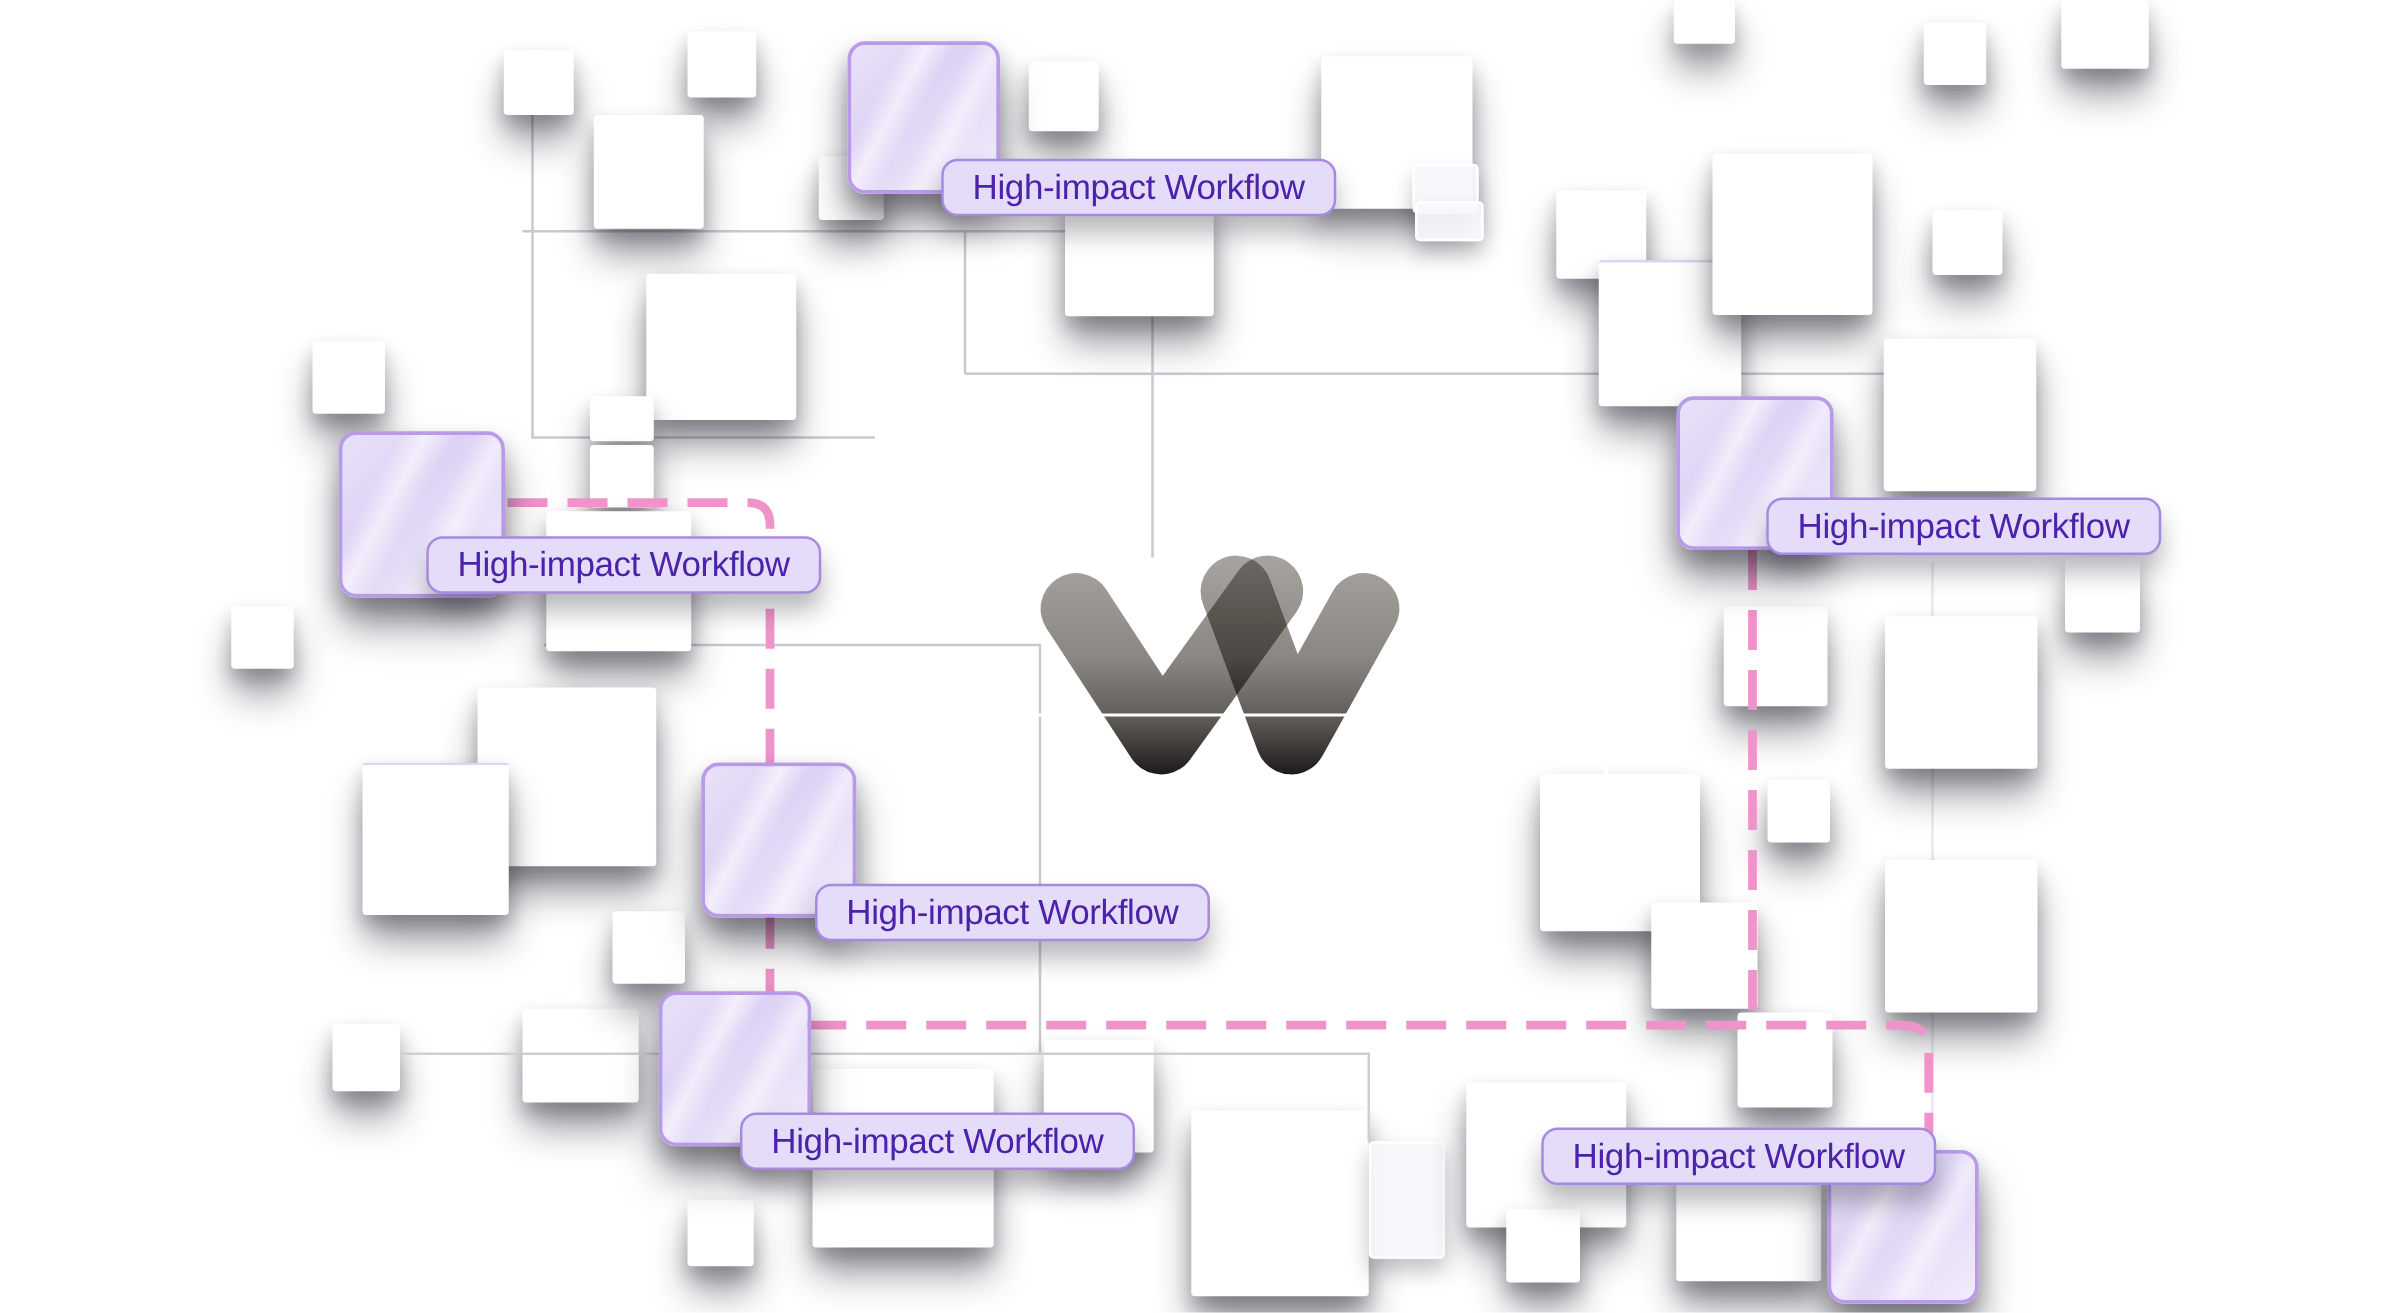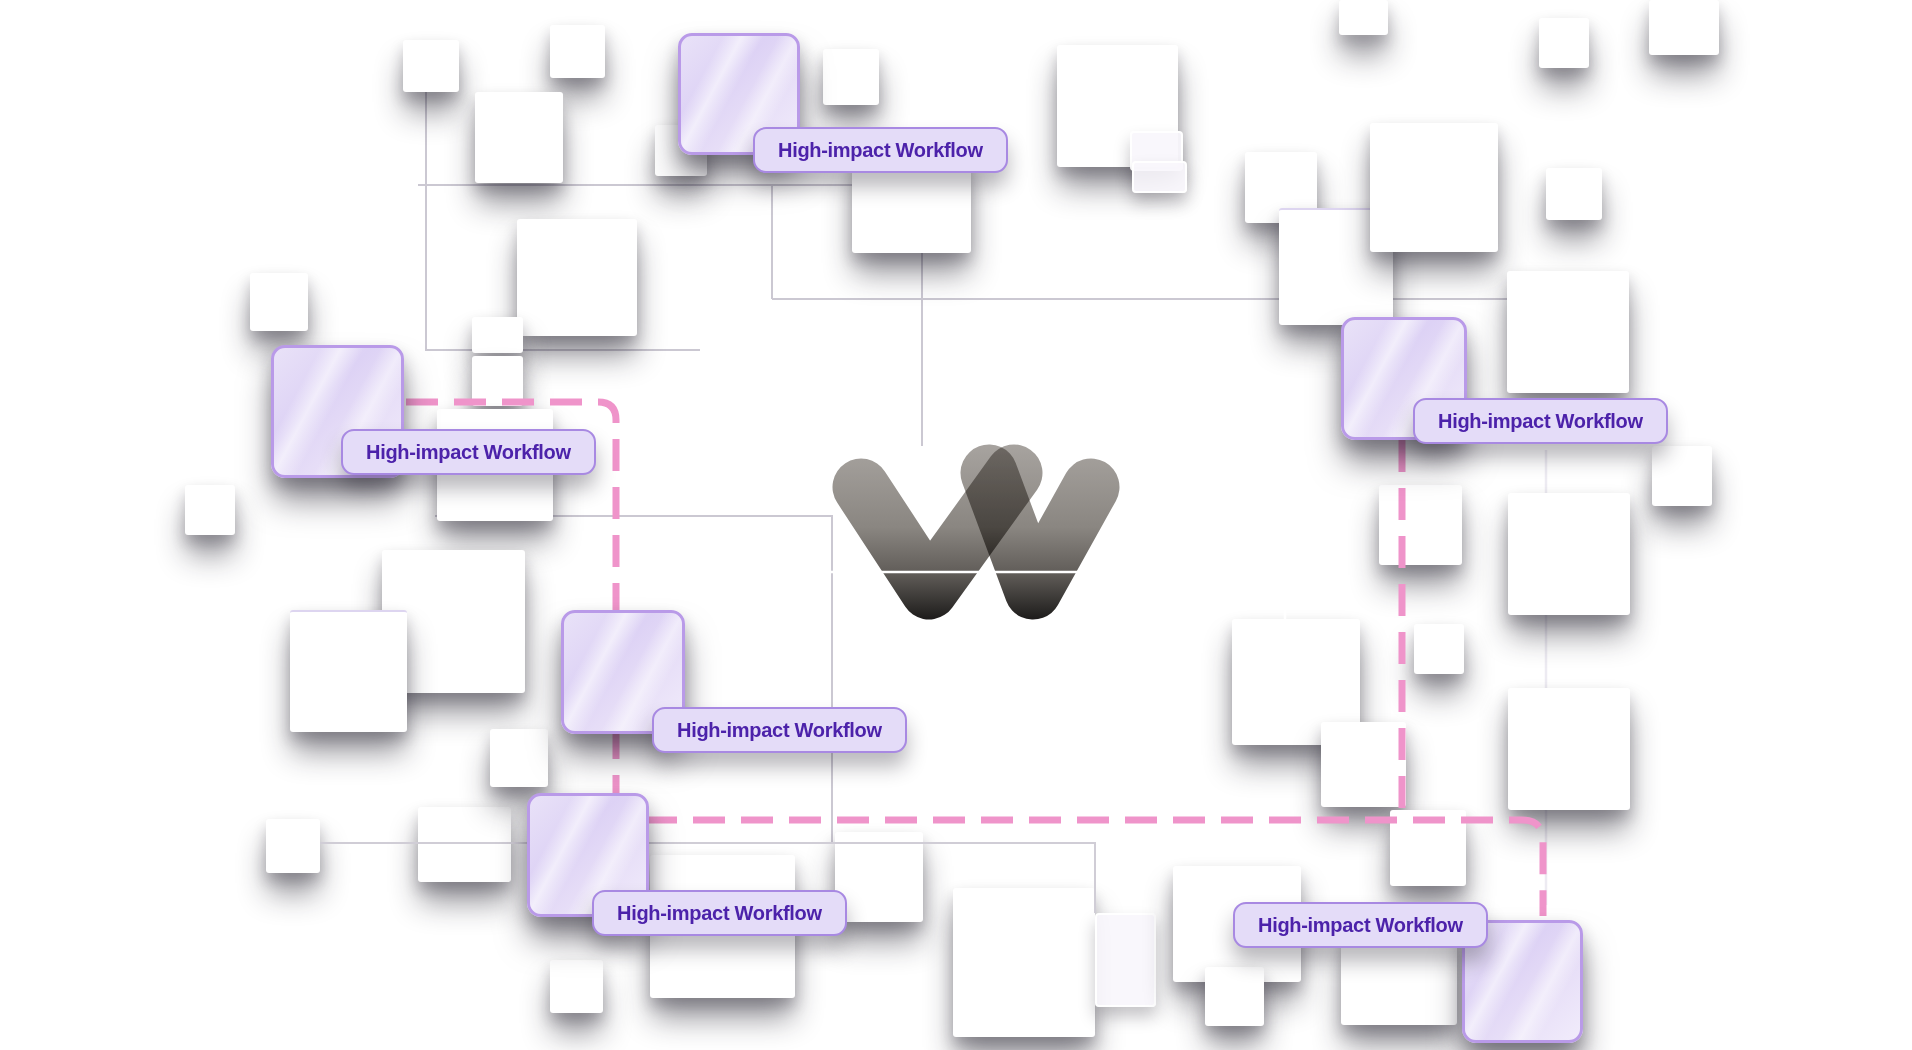--- a/index.html
+++ b/index.html
@@ -33,21 +33,21 @@
     background:linear-gradient(118deg,
       transparent 28%, rgba(255,255,255,.6) 37%, transparent 47%,
       transparent 54%, rgba(255,255,255,.5) 63%, transparent 72%);
   }
 
   
   .badge{
     position:absolute;display:inline-block;white-space:nowrap;
     background:#e4dcf8;border:2px solid #a889e2;border-radius:13px;
     padding:5px 23px;line-height:32px;
-    font-size:20px;font-weight:700;letter-spacing:-0.3px;color:#4c22aa;
+    font-size:28px;font-weight:400;letter-spacing:-0.3px;color:#4c22aa;
     box-shadow:0 14px 20px rgba(27,24,37,.3);
     text-align:center;
   }
 </style>
 </head>
 <body>
 
 <div class="stage">
 
   <svg class="layer" viewBox="0 0 1912 1050">

